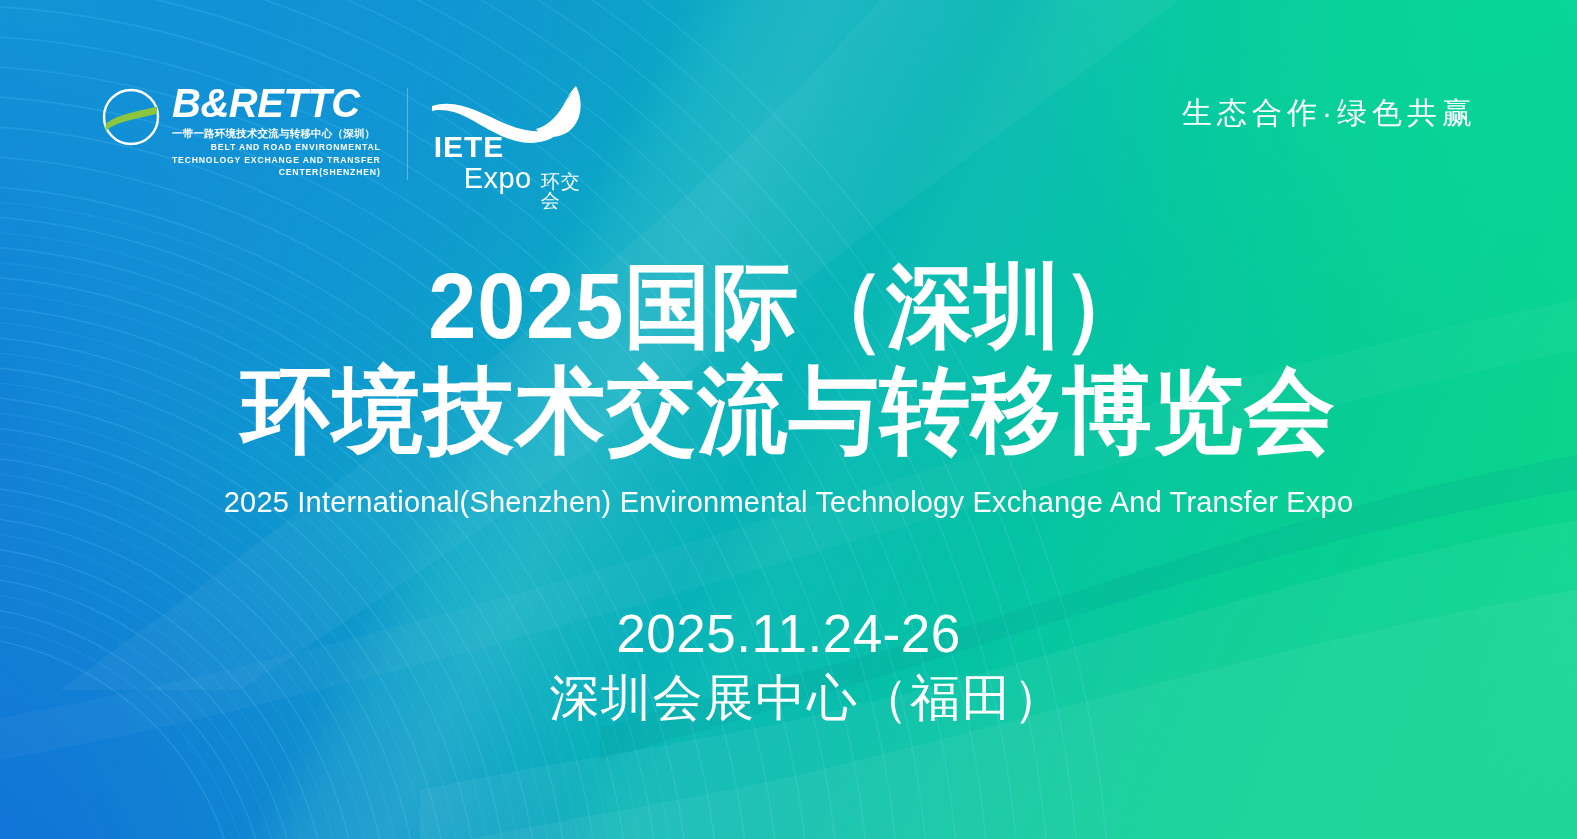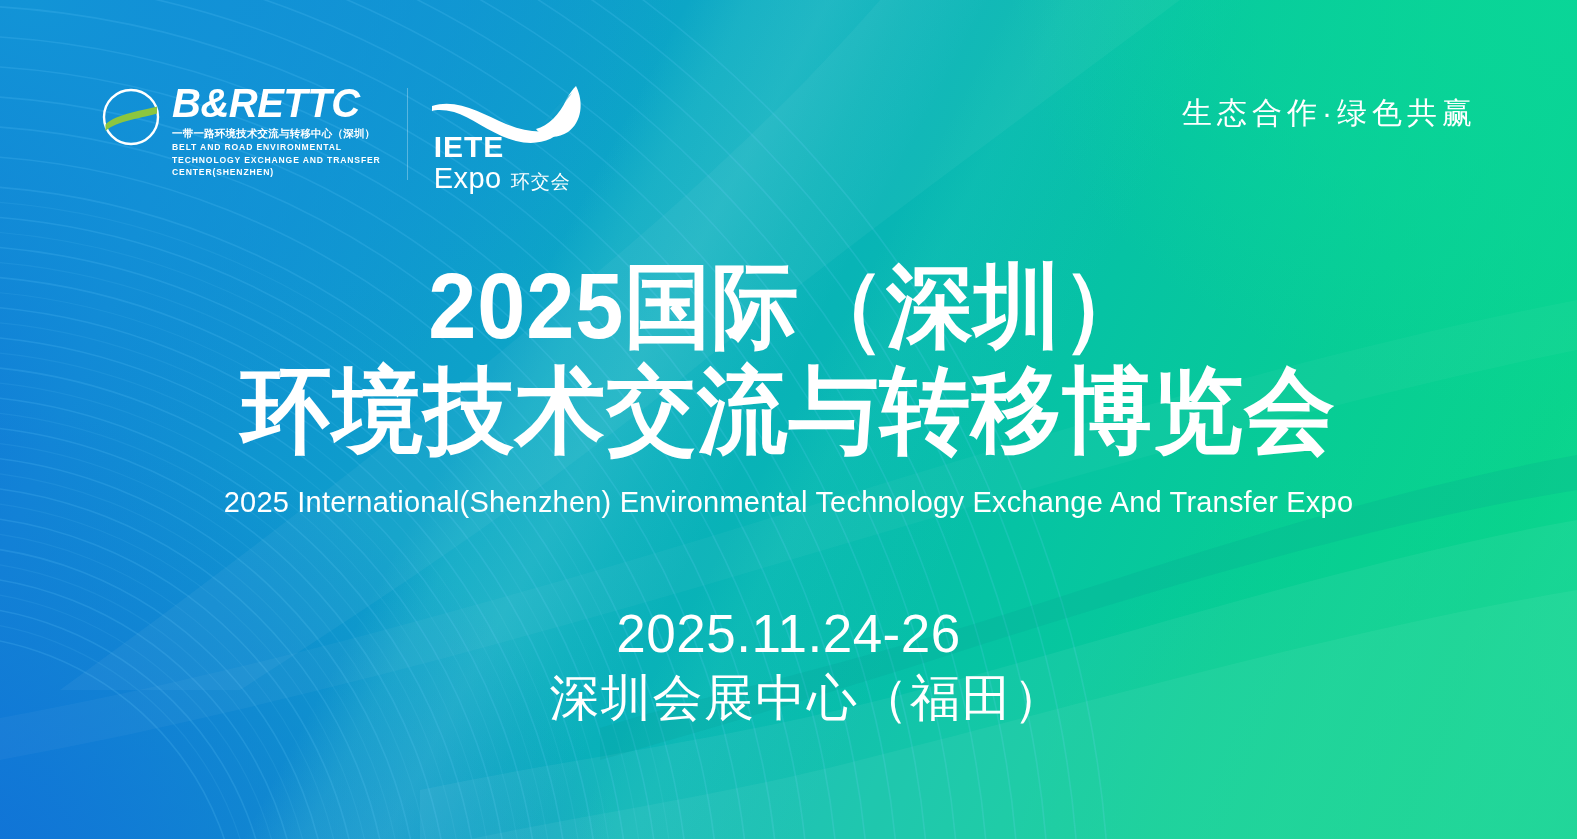--- a/index.html
+++ b/index.html
@@ -126,20 +126,21 @@
     white-space: nowrap;
     margin-top: 3px;
   }
   .brettc-en {
     color: #ffffff;
     font-size: 8.6px;
     font-weight: 700;
     letter-spacing: 0.85px;
     line-height: 1.42;
     white-space: nowrap;
+    text-align: right;
   }
 
   
   .logo-divider {
     width: 1px;
     height: 92px;
     background: rgba(255,255,255,0.30);
     margin: 4px 24px 0 26px;
     flex: 0 0 auto;
   }
@@ -164,20 +165,21 @@
     font-size: 30px;
     font-weight: 700;
     letter-spacing: 1px;
     line-height: 1.02;
   }
   .iete-bottom {
     display: flex;
     align-items: baseline;
     gap: 9px;
     margin-top: 1px;
+    margin-left: 30px;
   }
   .iete-expo {
     color: #ffffff;
     font-size: 29px;
     font-weight: 300;
     letter-spacing: 0.5px;
     line-height: 1.0;
   }
   .iete-cn {
     color: #ffffff;

